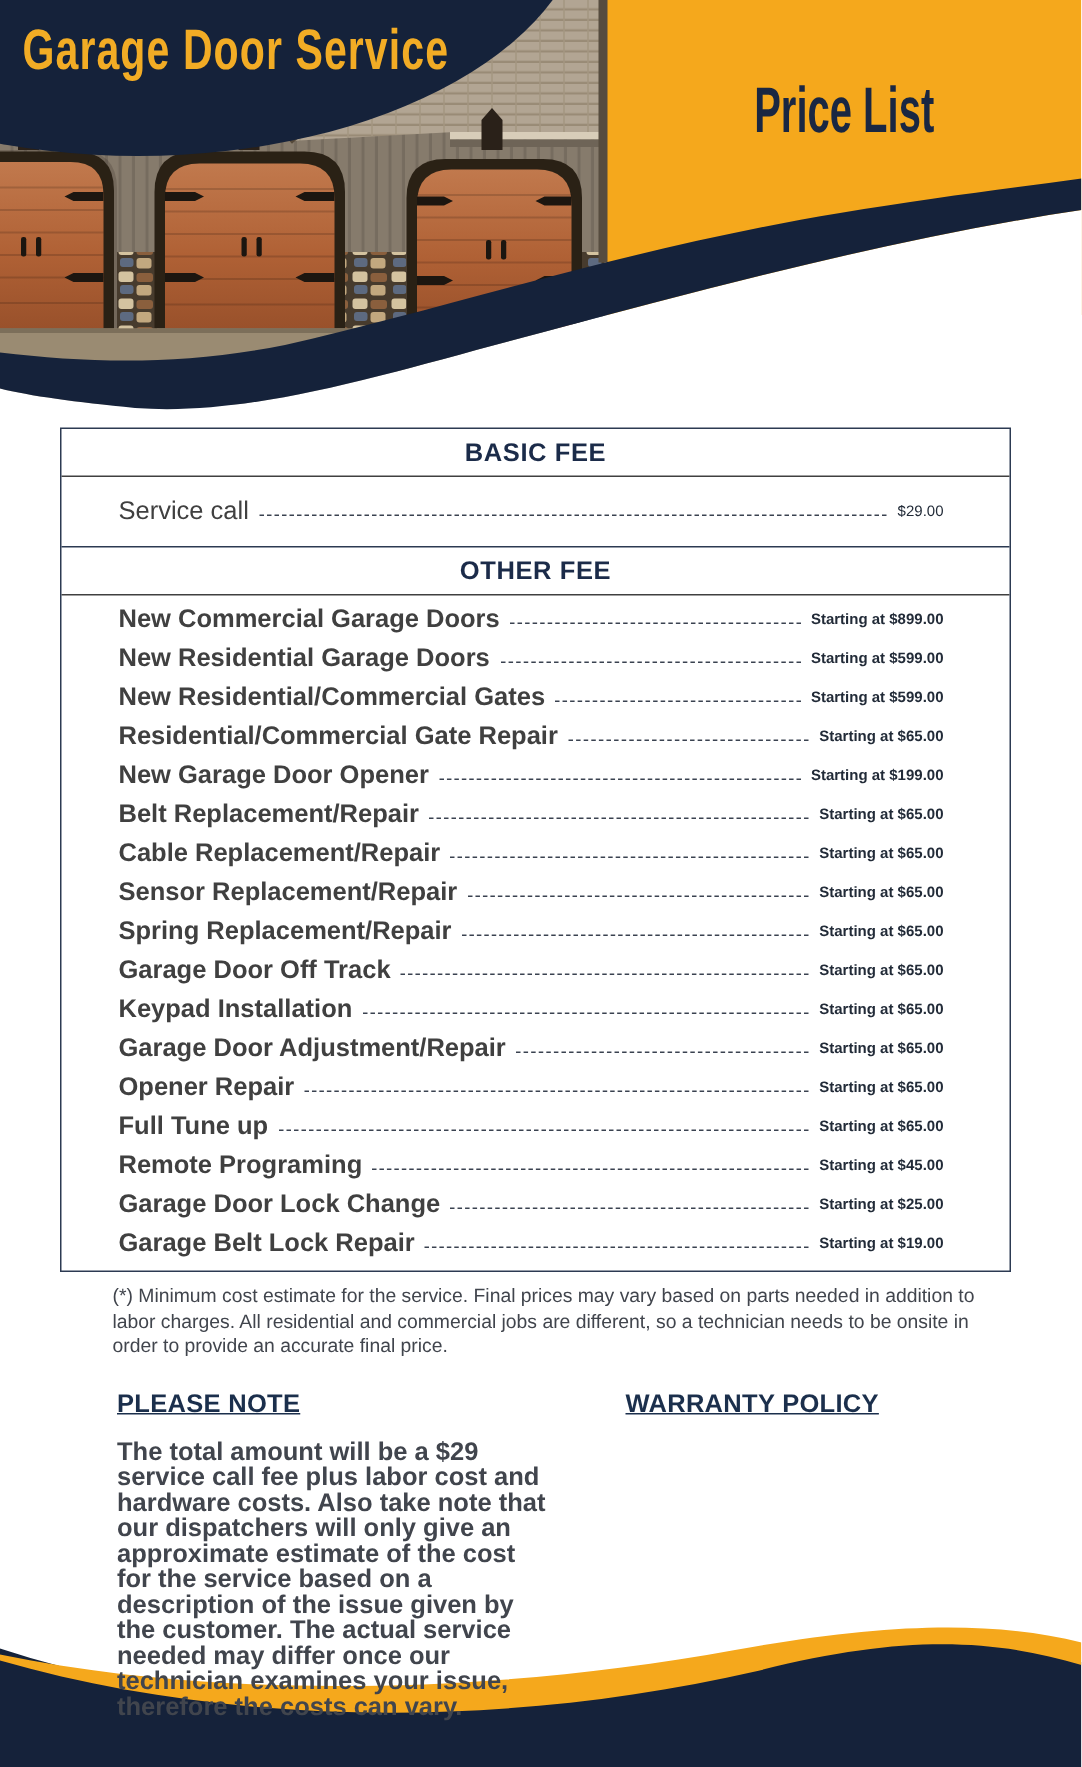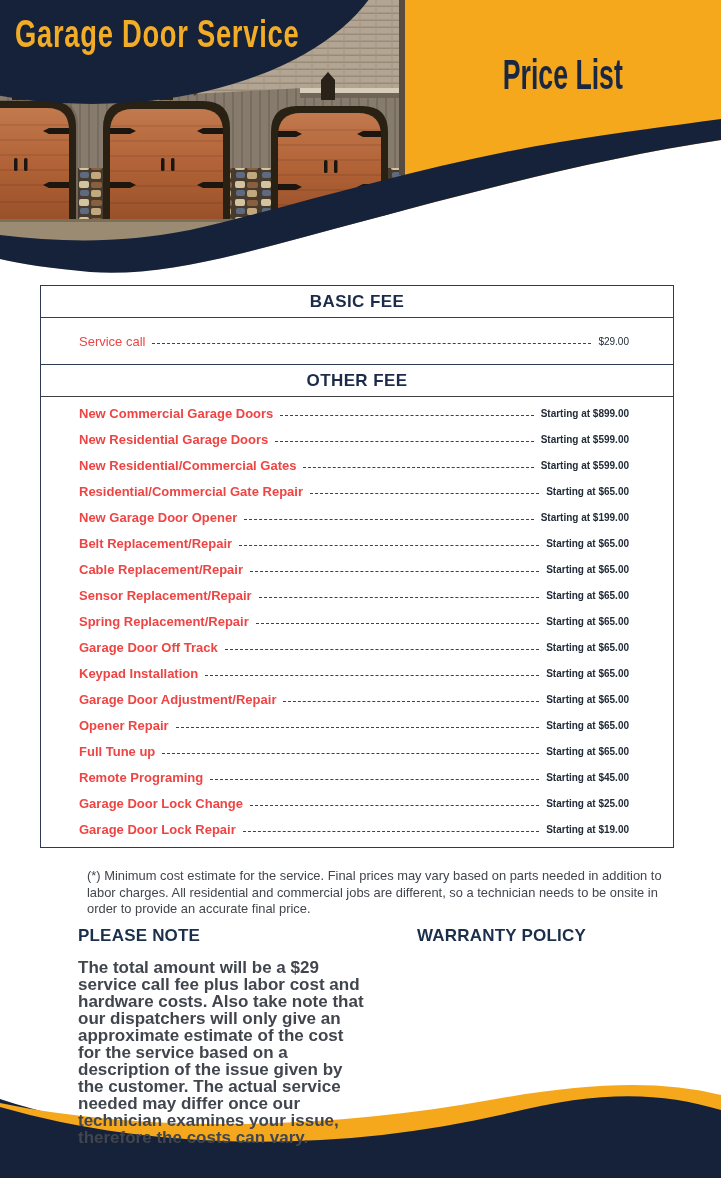--- a/index.html
+++ b/index.html
@@ -17,30 +17,30 @@
               white-space:nowrap;transform:scaleX(.62);letter-spacing:0px;}
 
   
   .price-table{position:absolute;left:40px;top:285px;width:632px;background:#fff;
                border:1px solid #2C3A52;z-index:4;}
   .sec-head{height:31px;line-height:31px;text-align:center;font-size:17px;font-weight:700;
             color:#1B2B49;letter-spacing:.4px;border-bottom:1px solid #404040;}
   .sec-head.other{border-top:1px solid #2C3A52;}
   .basic-rows .fee-row{height:46px;}
   .fee-row{display:flex;align-items:center;padding:0 44px 0 38px;height:26px;}
-  .fee-row .lbl{white-space:nowrap;font-size:13px;color:#ef4444;}
+  .fee-row .lbl{white-space:nowrap;font-size:17px;color:#404040;}
   .fee-row .leader{flex:1;margin:0 7px;border-bottom:1.6px dashed #3a4250;transform:translateY(2px);}
   .fee-row .price{white-space:nowrap;font-size:10px;color:#222b38;}
   .items{padding:3px 0 5px 0;font-weight:bold;}
 
   
-  .disclaimer{position:absolute;left:75px;top:856px;width:578px;margin:12px;
+  .disclaimer{position:absolute;left:75px;top:856px;width:578px;margin:0;
               font-size:12.9px;line-height:16.6px;color:#41454d;}
   .col{position:absolute;z-index:4;}
-  .col h3{margin:0;font-size:17px;font-weight:700;color:#1B2F4C;letter-spacing:.2px;}
+  .col h3{margin:0;font-size:17px;font-weight:700;color:#1B2F4C;letter-spacing:.2px;text-decoration:underline;}
   .col p{margin:13px 0 0 0;font-size:17px;line-height:17px;color:#41454d;font-weight:bold;}
   .col.note{left:78px;top:926px;width:292px;}
   .col.warranty{left:417px;top:926px;width:280px;}
 
   
   svg.ftr{position:absolute;left:0;bottom:0;width:721px;height:122px;display:block;z-index:3;}
 </style>
 </head>
 <body>
 
@@ -266,21 +266,21 @@
           <span class="lbl">Remote Programing</span>
           <span class="leader"></span>
           <span class="price">Starting at $45.00</span>
         </div>
         <div class="fee-row">
           <span class="lbl">Garage Door Lock Change</span>
           <span class="leader"></span>
           <span class="price">Starting at $25.00</span>
         </div>
         <div class="fee-row">
-          <span class="lbl">Garage Door Lock Repair</span>
+          <span class="lbl">Garage Belt Lock Repair</span>
           <span class="leader"></span>
           <span class="price">Starting at $19.00</span>
         </div>
       </div>
   </div>
 
   <p class="disclaimer">(*) Minimum cost estimate for the service. Final prices may vary based on parts needed in addition to labor charges. All residential and commercial jobs are different, so a technician needs to be onsite in order to provide an accurate final price.</p>
 
   <div class="col note">
     <h3>PLEASE NOTE</h3>

